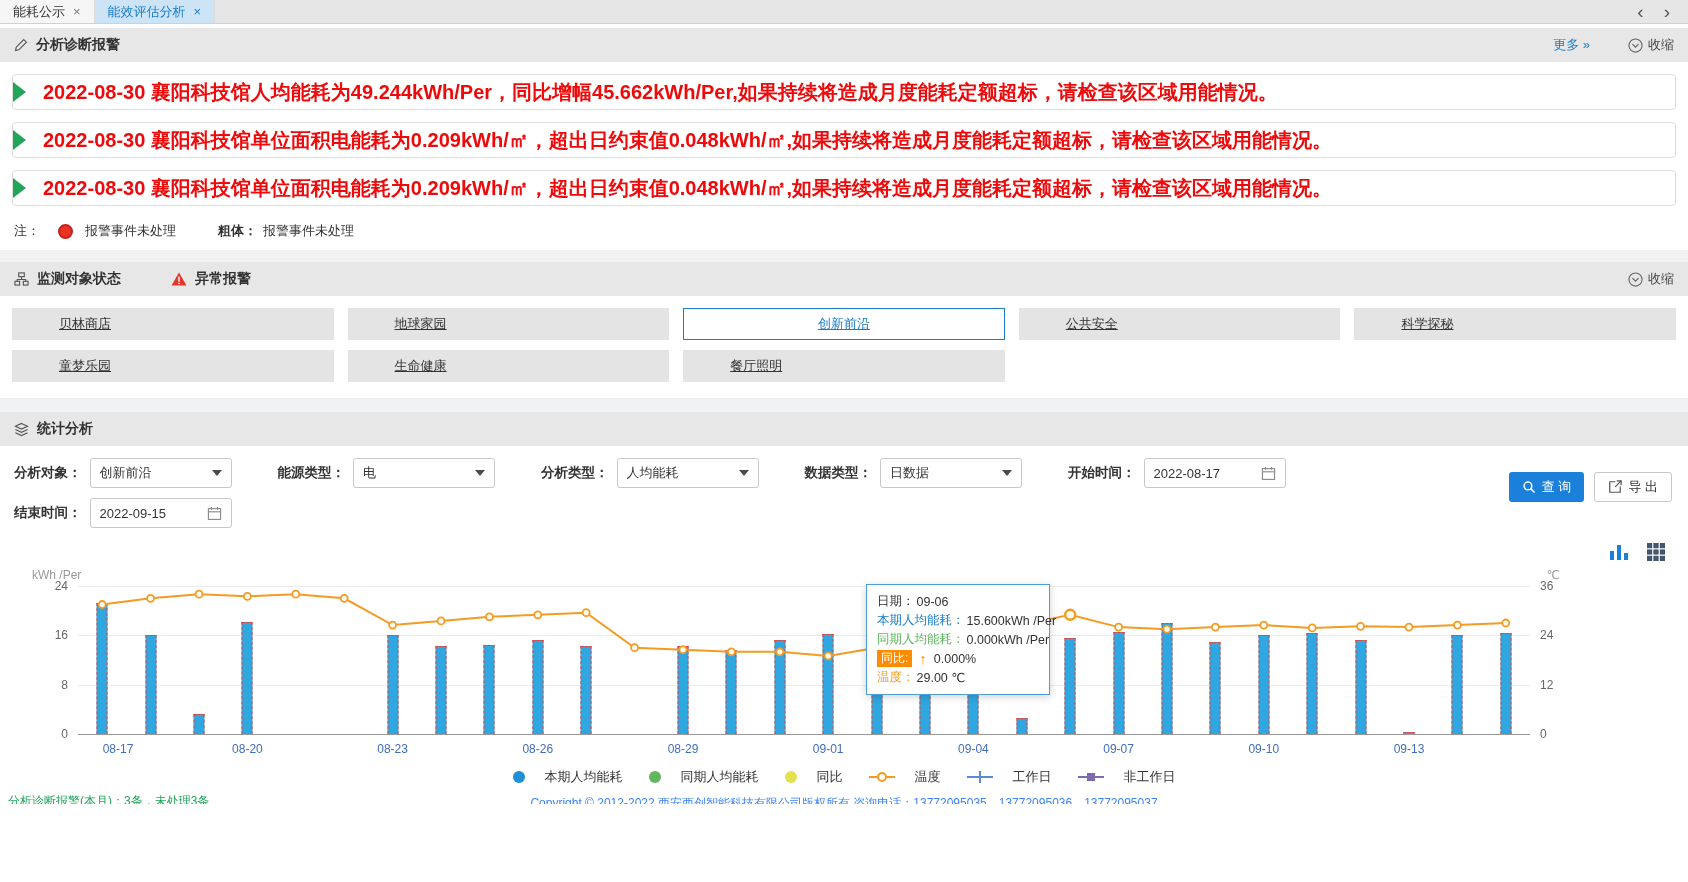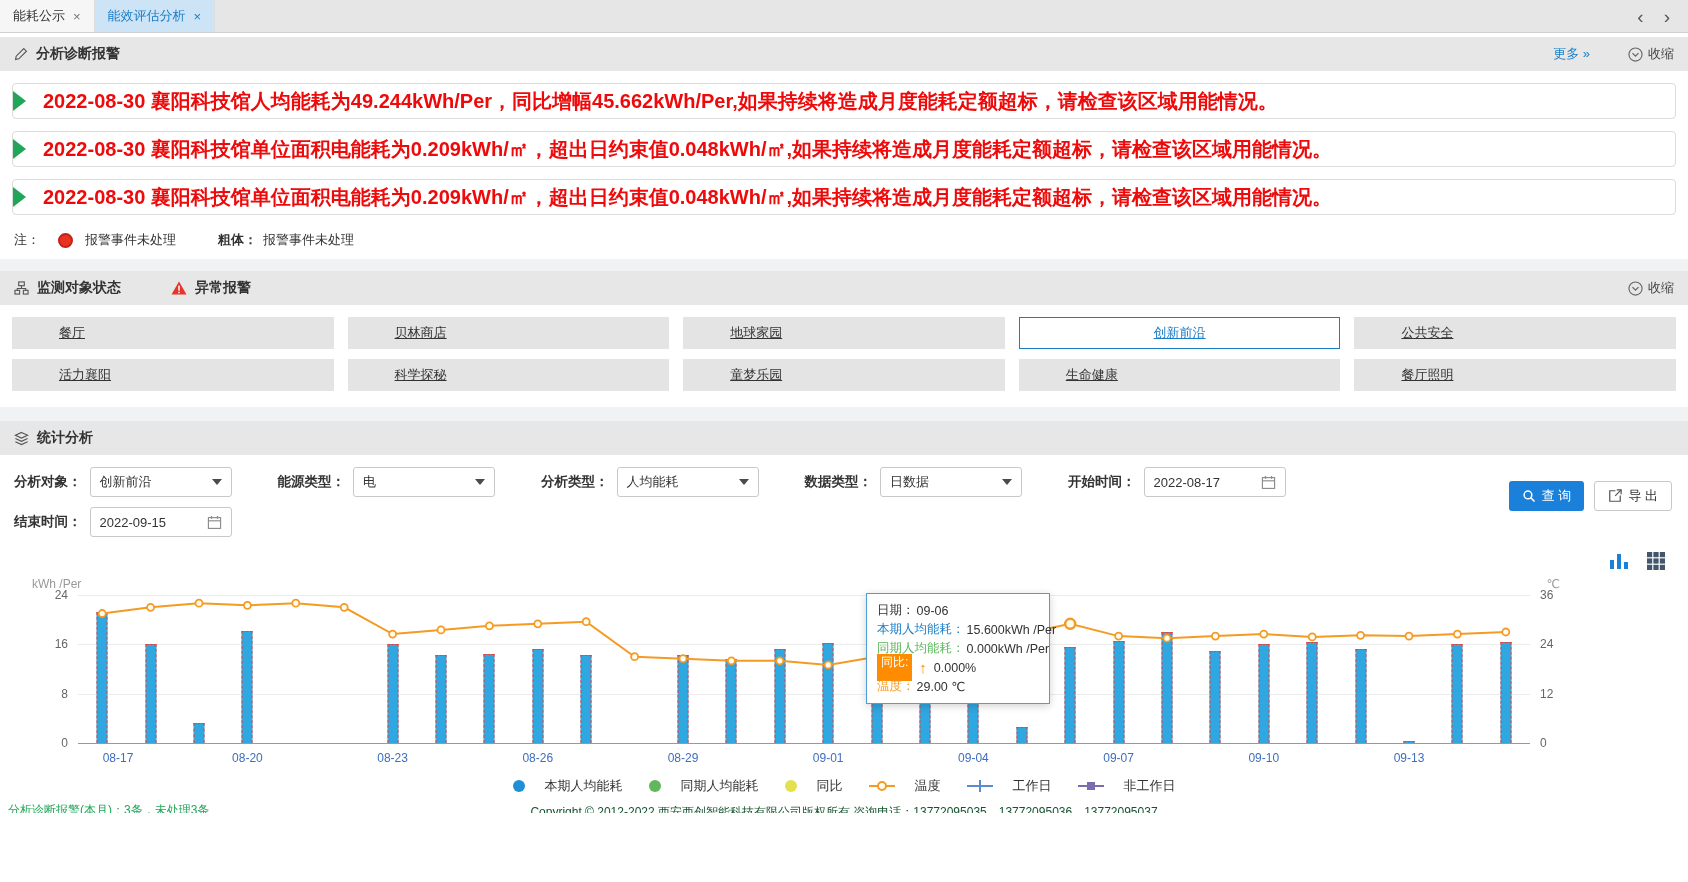--- a/index.html
+++ b/index.html
@@ -3,21 +3,21 @@
 <meta charset="utf-8">
 <style>
   * { box-sizing: border-box; margin: 0; padding: 0; }
   body {
     width: 1688px; height: 882px; overflow: hidden;
     background: #fff; color: #333;
     font-family: "Liberation Sans", "DejaVu Sans", sans-serif;
     font-size: 13px;
   }
   
-  .tabbar { display: flex; align-items: stretch; height: 33px; background: #e6e6e6; border-bottom: 1px solid #d0d0d0; }
+  .tabbar { display: flex; align-items: stretch; height: 24px; background: #e6e6e6; border-bottom: 1px solid #d0d0d0; }
   .tab { display: flex; align-items: center; gap: 8px; padding: 0 13px; font-size: 13px; background: #f6f6f6; border-right: 1px solid #ddd; cursor: pointer; color: #333; }
   .tab.active { background: #cde4f6; color: #1a7dc8; }
   .tab .close { font-size: 13px; color: #777; }
   .tab.active .close { color: #1a7dc8; }
   .tab-nav { margin-left: auto; display: flex; align-items: center; gap: 20px; padding: 0 18px; color: #555; font-size: 19px; }
   .tab-nav span { cursor: pointer; line-height: 1; }
   .gap-sm { height: 4px; background: #fff; }
   .gap { height: 12px; background: #f1f2f3; }
   .gap2 { height: 14px; background: #f1f2f3; }
   
@@ -66,35 +66,35 @@
   .xtick { position: absolute; bottom: 8px; transform: translateX(-50%); font-size: 12px; color: #3f6dbf; white-space: nowrap; }
   .axis-title { position: absolute; top: 2px; font-size: 12px; color: #999; }
   .axis-title.left { left: 22px; }
   .axis-title.right { right: 118px; }
   
   .tooltip { position: absolute; left: 856px; top: 18px; width: 184px; background: #fff; border: 1px solid #4ba0dc; box-shadow: 0 2px 8px rgba(0,0,0,.18); padding: 7px 10px; z-index: 5; font-size: 12.5px; }
   .tt-row { display: flex; align-items: center; height: 19px; gap: 2px; color: #333; white-space: nowrap; }
   .tt-lab.blue { color: #1a7dc8; }
   .tt-lab.green { color: #5cb85c; }
   .tt-lab.orange { color: #f59a23; }
-  .yoy-badge { background: #ff8c00; color: #fff; padding: 0 4px; height: 27px; line-height: 17px; margin-right: 5px; font-size: 12px; }
+  .yoy-badge { background: #ff8c00; color: #fff; padding: 0 4px; height: 17px; line-height: 17px; margin-right: 5px; font-size: 12px; }
   .up-arrow { color: #ff8c00; font-weight: 700; font-size: 15px; margin-right: 5px; }
   
   .legend { display: flex; justify-content: center; align-items: center; gap: 26px; height: 26px; font-size: 13px; color: #333; background: #fff; }
   .legend-item { display: flex; align-items: center; gap: 20px; cursor: pointer; }
   .m-dot { width: 12px; height: 12px; border-radius: 50%; display: inline-block; }
   .m-wrap { position: relative; width: 26px; height: 12px; display: inline-block; }
   .m-line { position: absolute; left: 0; right: 0; top: 5px; height: 2px; }
   .m-circ { position: absolute; left: 8px; top: 1px; width: 10px; height: 10px; border-radius: 50%; border: 2px solid; background: #fffef2; }
   .m-tick { position: absolute; left: 12px; top: 0; width: 2px; height: 12px; }
   .m-sq { position: absolute; left: 9px; top: 2px; width: 8px; height: 8px; }
   
   .footer { position: relative; height: 12px; overflow: hidden; font-size: 12px; margin-top: 2px; background: #fff; }
   .foot-left { position: absolute; left: 8px; top: 1px; color: #21a558; text-decoration: underline; cursor: pointer; }
-  .foot-center { position: absolute; left: 0; right: 0; top: 3px; text-align: center; color: #14532d; }
+  .foot-center { position: absolute; left: 0; right: 0; top: 3px; text-align: center; color: #3b82f6; }
 </style>
 </head>
 <body>
 
 <div class="tabbar">
   <div id="tabs" style="display:flex;align-items:stretch;">
       <div class="tab">
         <span>能耗公示</span>
         <span class="close">×</span>
       </div>
@@ -176,36 +176,30 @@
     <span class="collapse">
       <svg width="15" height="15" viewBox="0 0 16 16">
           <circle cx="8" cy="8" r="7" fill="none" stroke="#666" stroke-width="1.2"></circle>
           <path d="M4.8 6.5L8 9.7l3.2-3.2" fill="none" stroke="#666" stroke-width="1.4"></path>
         </svg>
       <span>收缩</span>
     </span>
   </div>
   <div class="objects-grid" id="objects">
       <div class="object-btn">
-        <span>餐厅</span>
-      </div>
-      <div class="object-btn">
         <span>贝林商店</span>
       </div>
       <div class="object-btn">
         <span>地球家园</span>
       </div>
       <div class="object-btn selected">
         <span>创新前沿</span>
       </div>
       <div class="object-btn">
         <span>公共安全</span>
-      </div>
-      <div class="object-btn">
-        <span>活力襄阳</span>
       </div>
       <div class="object-btn">
         <span>科学探秘</span>
       </div>
       <div class="object-btn">
         <span>童梦乐园</span>
       </div>
       <div class="object-btn">
         <span>生命健康</span>
       </div>

